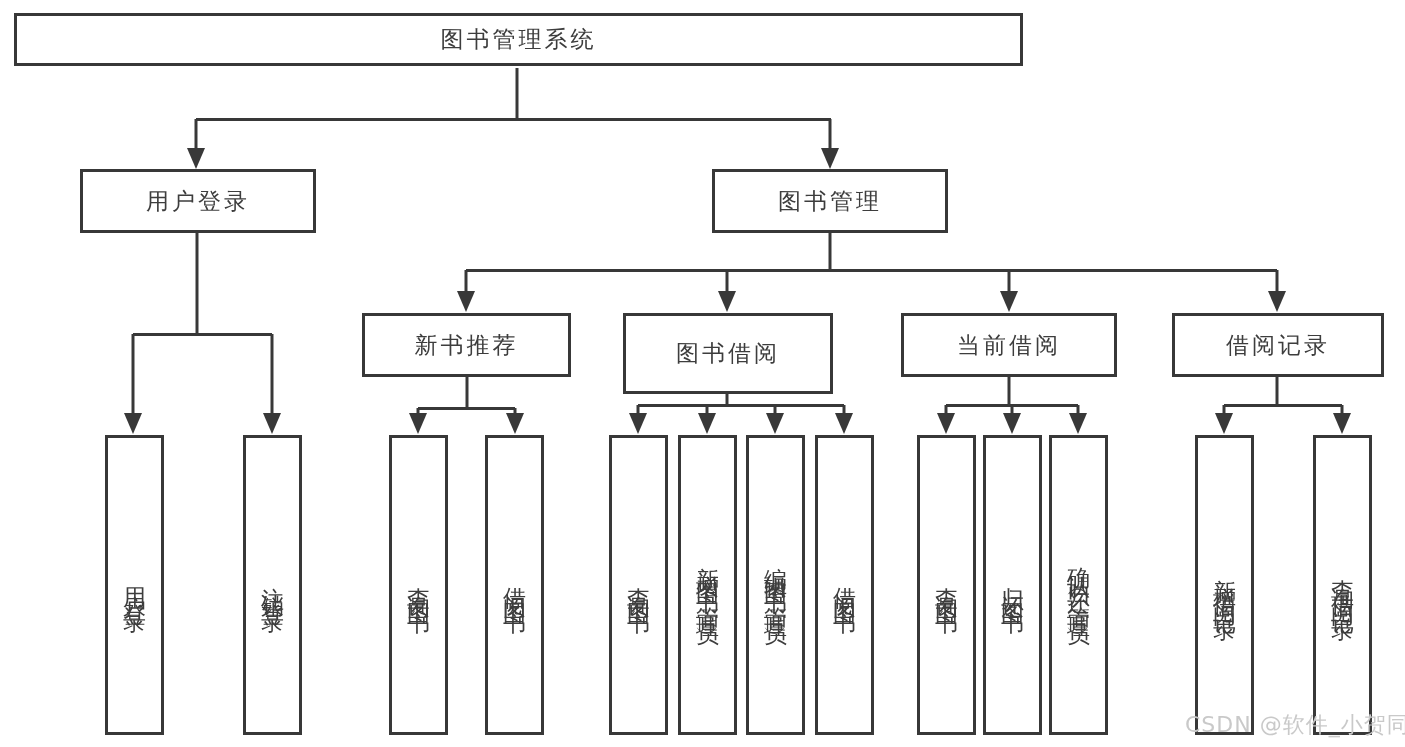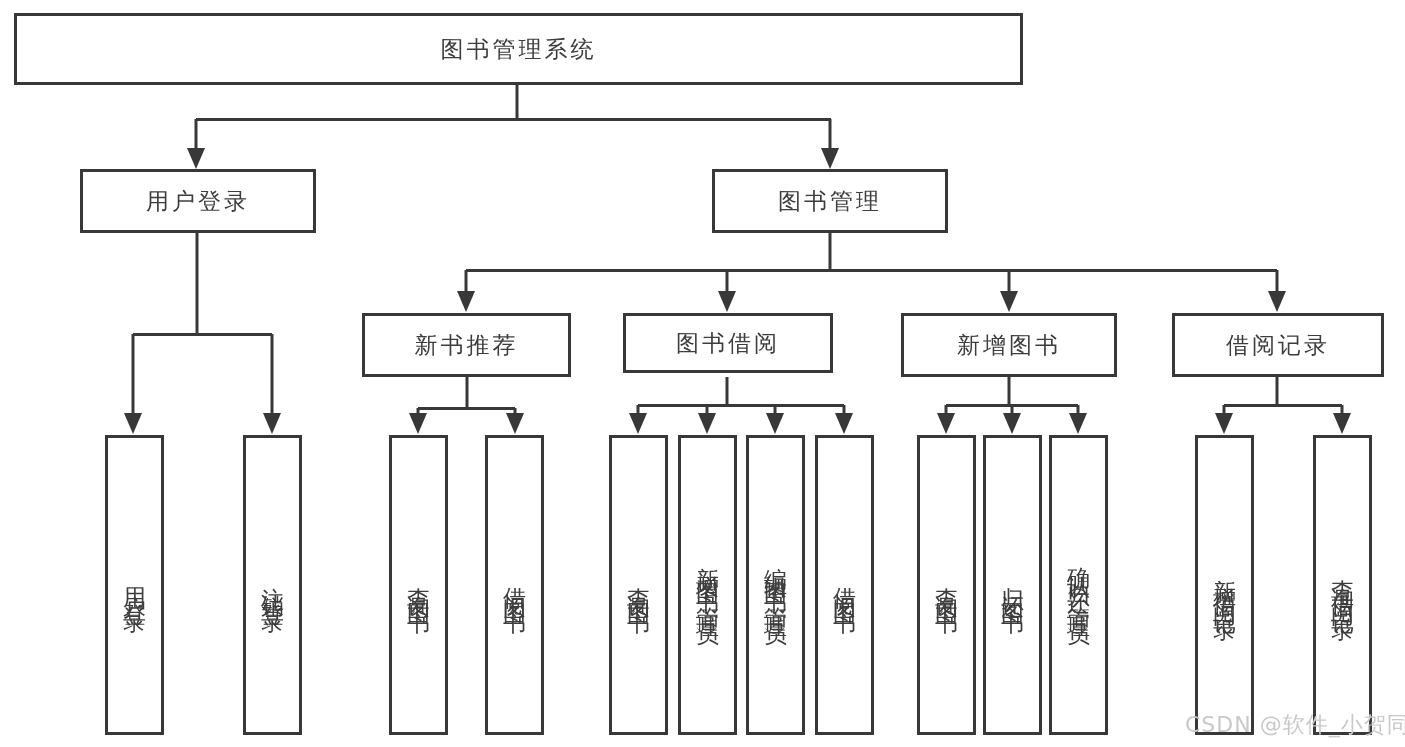--- a/index.html
+++ b/index.html
@@ -38,27 +38,27 @@
     white-space: nowrap;
   }
   .vbox {
     writing-mode: vertical-rl;
     text-orientation: upright;
     letter-spacing: 8px;
     white-space: normal;
     line-height: 1;
   }
   
-  .n-root  { left: 14px;   top: 13px;  width: 1009px; height: 72px; }
+  .n-root  { left: 14px;   top: 13px;  width: 1009px; height: 53px; }
   
   .n-login { left: 80px;   top: 169px; width: 236px;  height: 64px; }
   .n-mgmt  { left: 712px;  top: 169px; width: 236px;  height: 64px; }
   
   .n-rec   { left: 362px;  top: 313px; width: 209px;  height: 64px; }
-  .n-bor   { left: 623px;  top: 313px; width: 210px;  height: 60px; }
+  .n-bor   { left: 623px;  top: 313px; width: 210px;  height: 81px; }
   .n-cur   { left: 901px;  top: 313px; width: 216px;  height: 64px; }
   .n-his   { left: 1172px; top: 313px; width: 212px;  height: 64px; }
   
   .leaf { top: 435px; width: 59px; height: 300px; }
   .l-1a { left: 105px; }
   .l-1b { left: 243px; }
   .l-2a { left: 389px; }
   .l-2b { left: 485px; }
   .l-3a { left: 609px; }
   .l-3b { left: 678px; }
@@ -154,21 +154,21 @@
     </g>
   </svg>
 
   <div class="box n-root">图书管理系统</div>
 
   <div class="box n-login">用户登录</div>
   <div class="box n-rec">新书推荐</div>
 
   <div class="box n-mgmt">图书管理</div>
   <div class="box n-bor">图书借阅</div>
-  <div class="box n-cur">新增图书</div>
+  <div class="box n-cur">当前借阅</div>
   <div class="box n-his">借阅记录</div>
 
   <div class="box vbox leaf l-1a">用户登录</div>
   <div class="box vbox leaf l-1b">注销登录</div>
 
   <div class="box vbox leaf l-2a">查询图书</div>
   <div class="box vbox leaf l-2b">借阅图书</div>
 
   <div class="box vbox leaf l-3a">查询图书</div>
   <div class="box vbox leaf l-3b">新增图书（管理员）</div>

